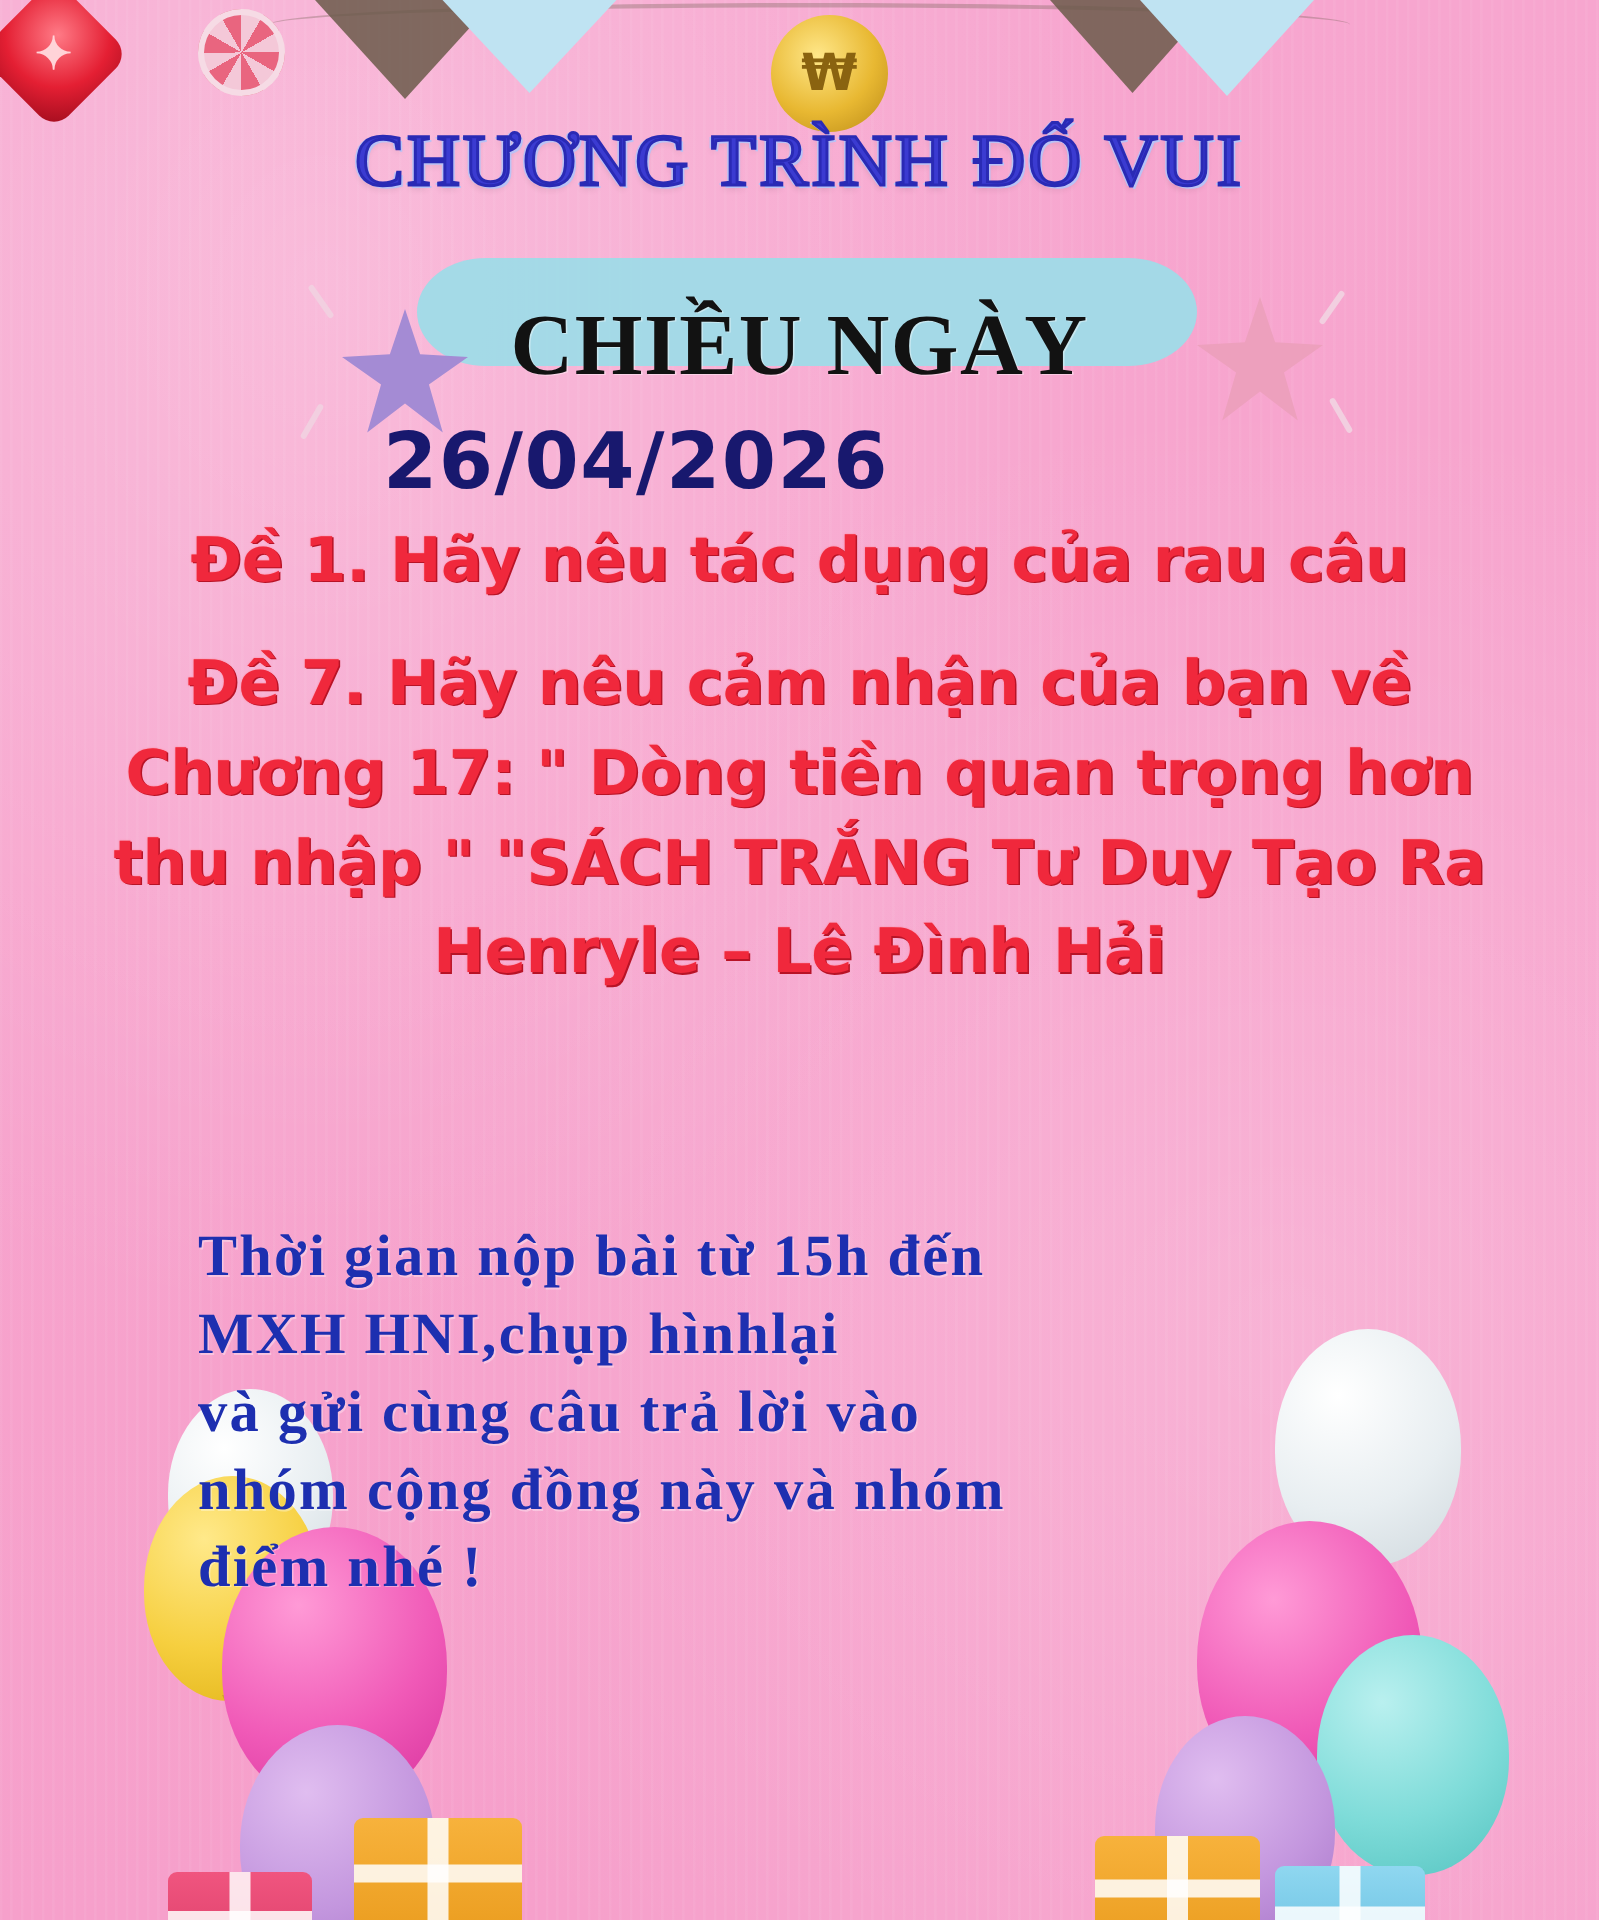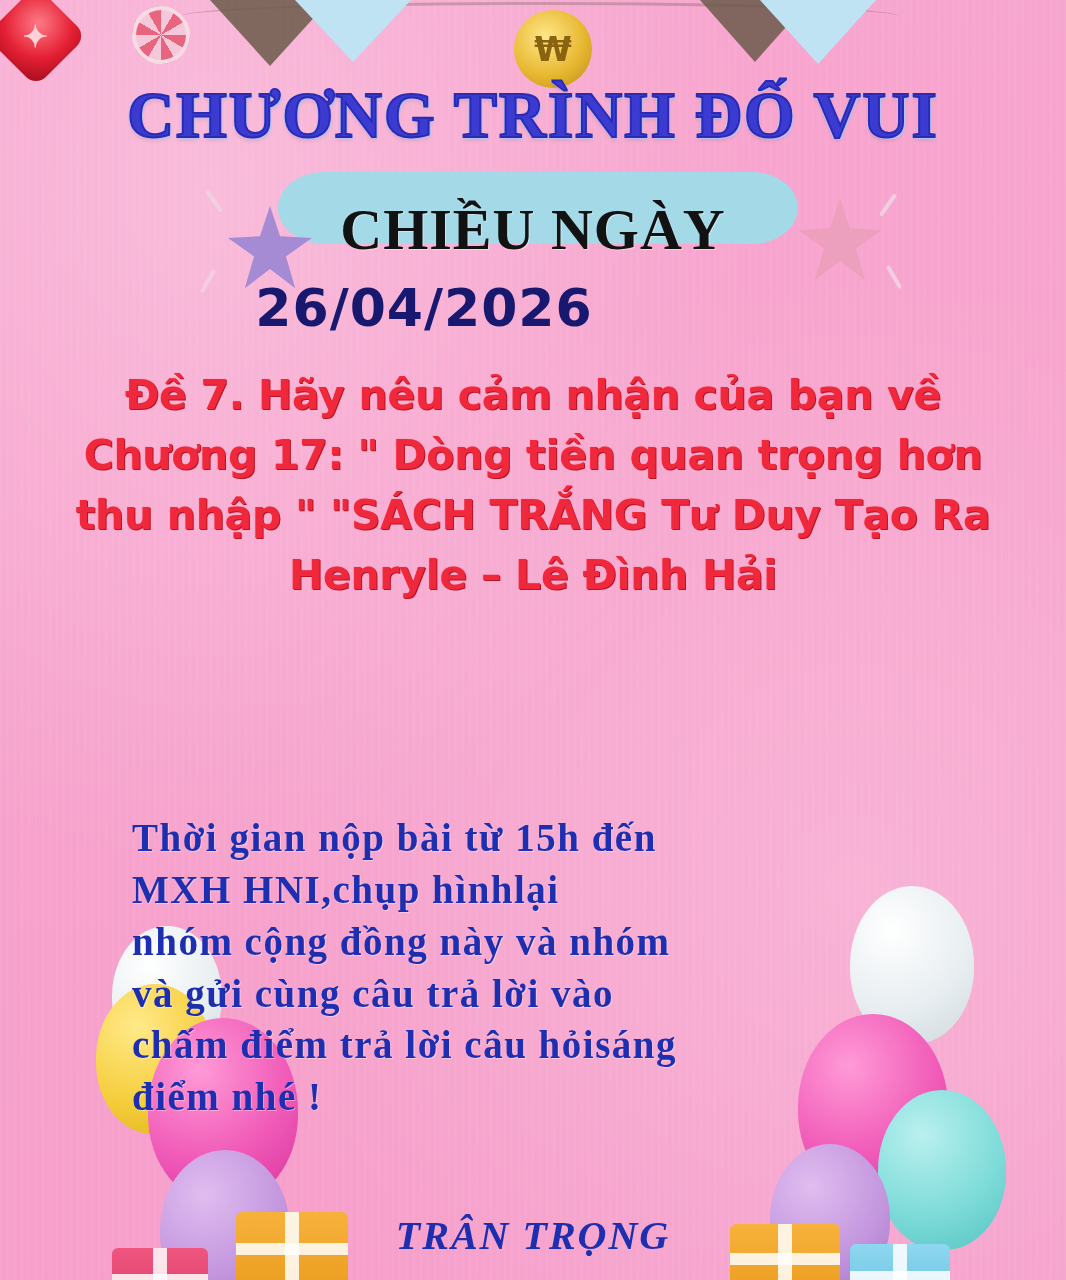--- a/index.html
+++ b/index.html
@@ -133,22 +133,22 @@
   }
 
   
   .title {
     position: absolute;
     top: 78px;
     left: 0;
     width: 1066px;
     text-align: center;
     font-family: "Liberation Serif", serif;
-    font-weight: bold;
-    font-size: 65px;
+    font-weight: normal;
+    font-size: 49px;
     letter-spacing: 2px;
     color: #3b3bd1;
     -webkit-text-stroke: 2px #2a2ab5;
     text-shadow:
       2px 2px 0 #b9c2f5,
       -2px 0 0 #b9c2f5,
       0 3px 4px rgba(0,0,0,0.12);
   }
 
   
@@ -377,20 +377,21 @@
   <div class="star star-pink"></div>
   <div class="spark" style="top:188px; left:212px; transform:rotate(-35deg);"></div>
   <div class="spark" style="top:268px; left:206px; transform:rotate(30deg);"></div>
   <div class="spark" style="top:192px; left:886px; transform:rotate(35deg);"></div>
   <div class="spark" style="top:264px; left:892px; transform:rotate(-30deg);"></div>
 
   <div class="subtitle">CHIỀU NGÀY</div>
   <div class="date">26/04/2026</div>
 
   <div class="questions">
+    <div class="q-line">Đề 1. Hãy nêu  tác dụng của rau câu</div>
     <div class="q-gap"></div>
     <div class="q-line">Đề 7. Hãy nêu cảm nhận của bạn về</div>
     <div class="q-line">Chương 17: "  Dòng tiền quan trọng hơn</div>
     <div class="q-line">thu nhập "   "SÁCH TRẮNG Tư Duy Tạo Ra</div>
     <div class="q-line">Henryle – Lê Đình Hải</div>
   </div>
 
   <div class="balloon b1"></div>
   <div class="balloon b2"></div>
   <div class="balloon b3"></div>
@@ -413,20 +414,18 @@
     <div class="ribbon-h"></div>
   </div>
   <div class="gift g4">
     <div class="ribbon-v"></div>
     <div class="ribbon-h"></div>
   </div>
 
   <div class="instructions">
     <div>Thời gian nộp bài từ 15h đến</div>
     <div>MXH HNI,chụp hìnhlại</div>
+    <div>và gửi cùng câu trả lời vào</div>
     <div>nhóm cộng đồng này và nhóm</div>
-    <div>và gửi cùng câu trả lời vào</div>
-    <div>chấm điểm trả lời câu hỏisáng</div>
     <div>điểm nhé !</div>
   </div>
 
-  <div class="regards">TRÂN TRỌNG</div>
 </div>
 
 </body></html>

